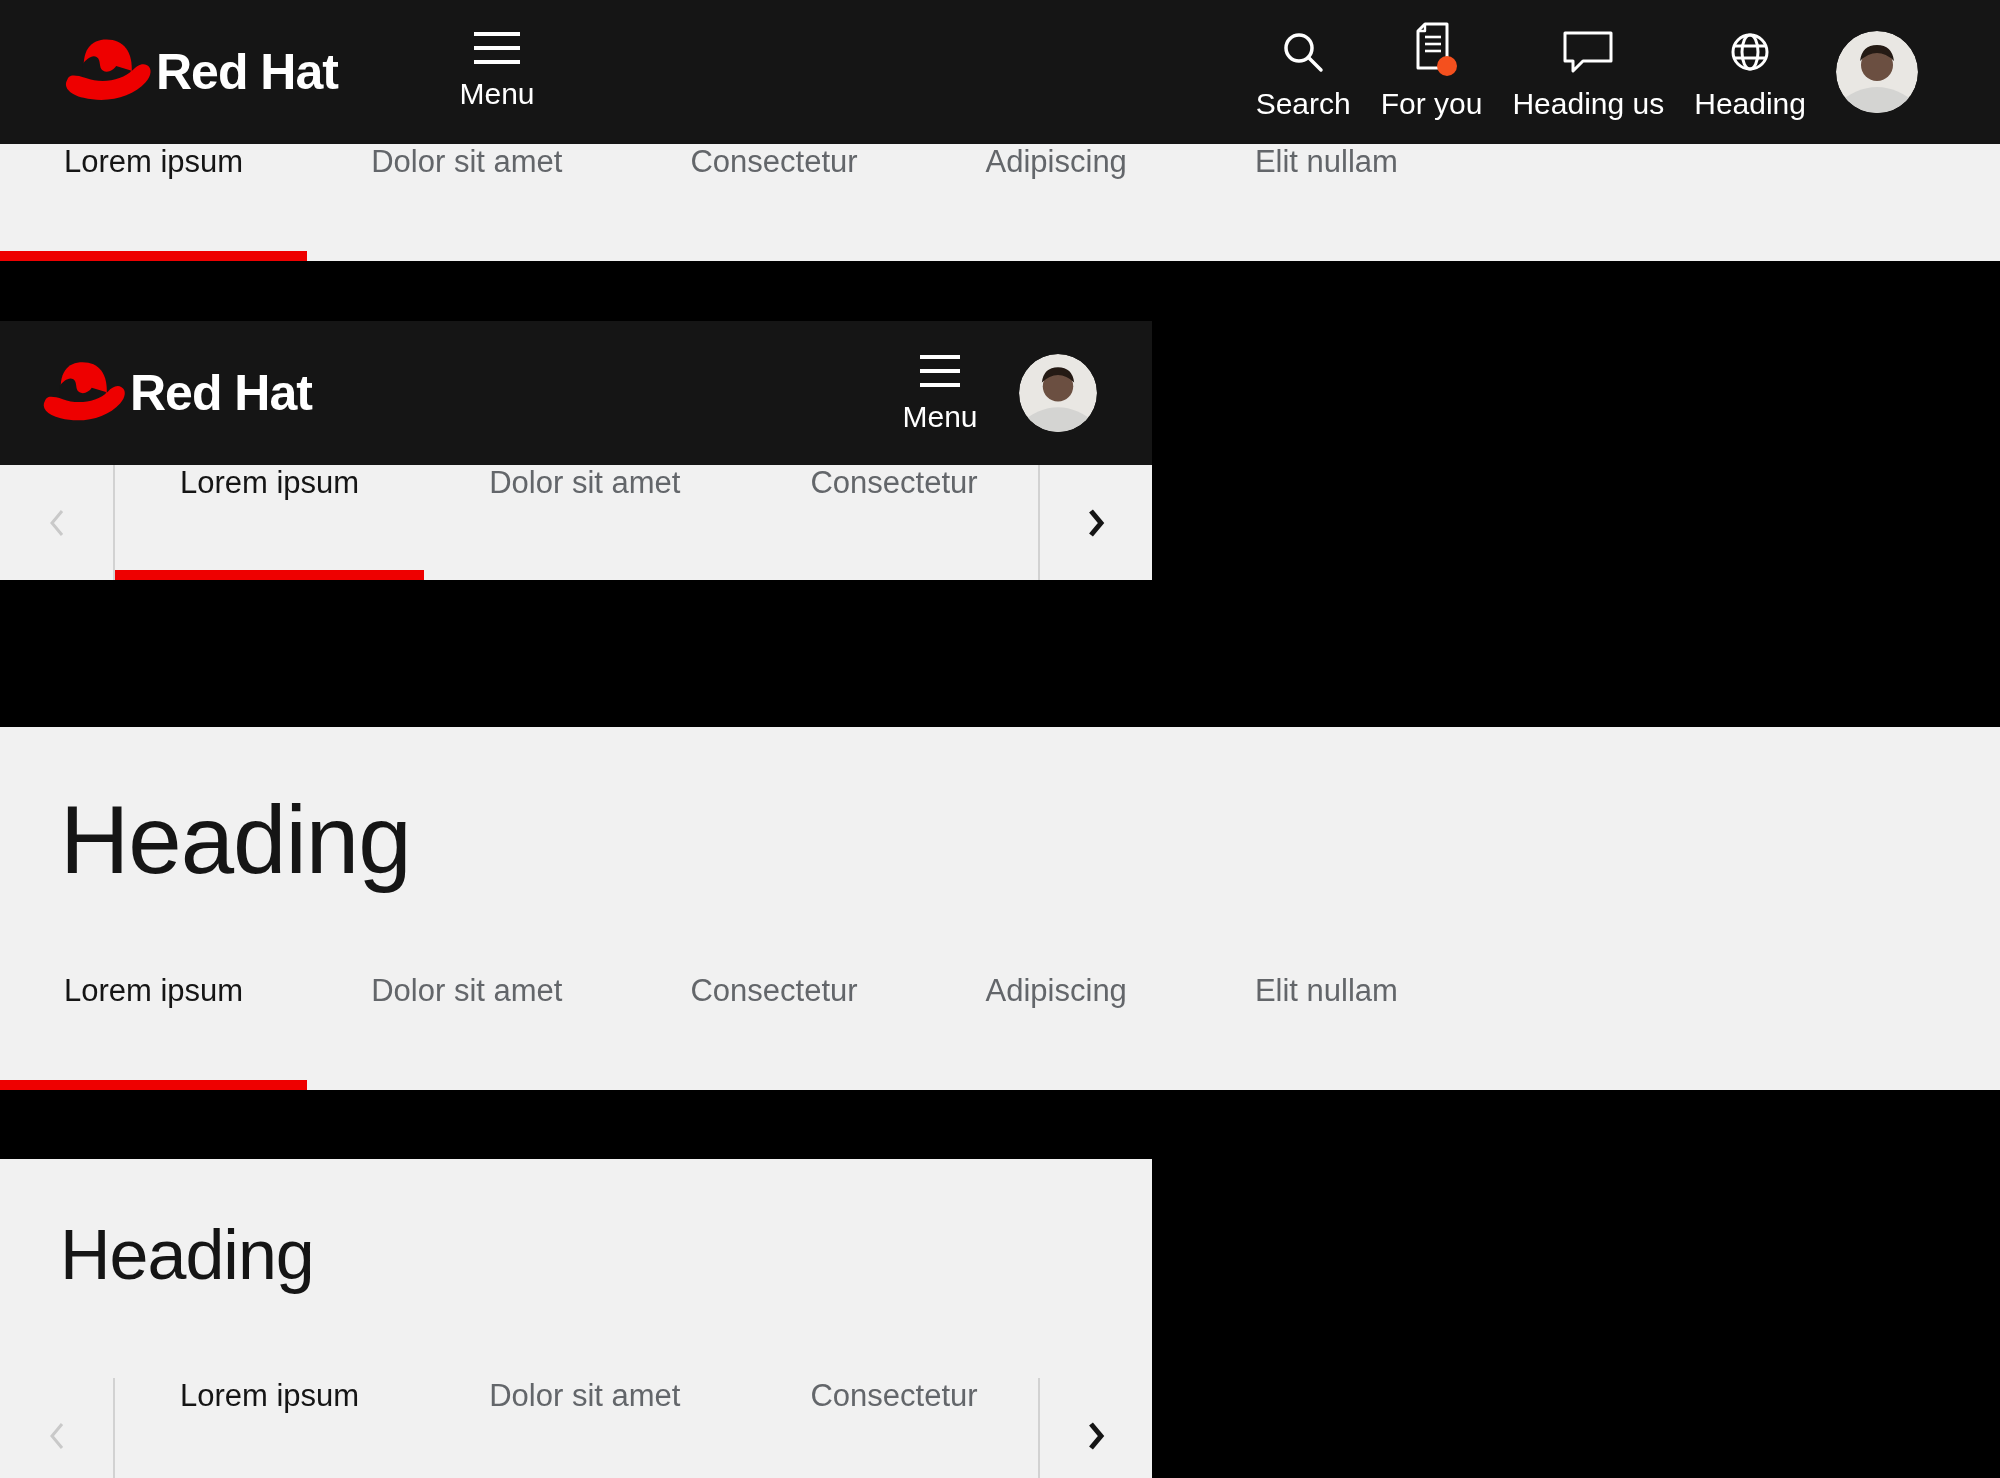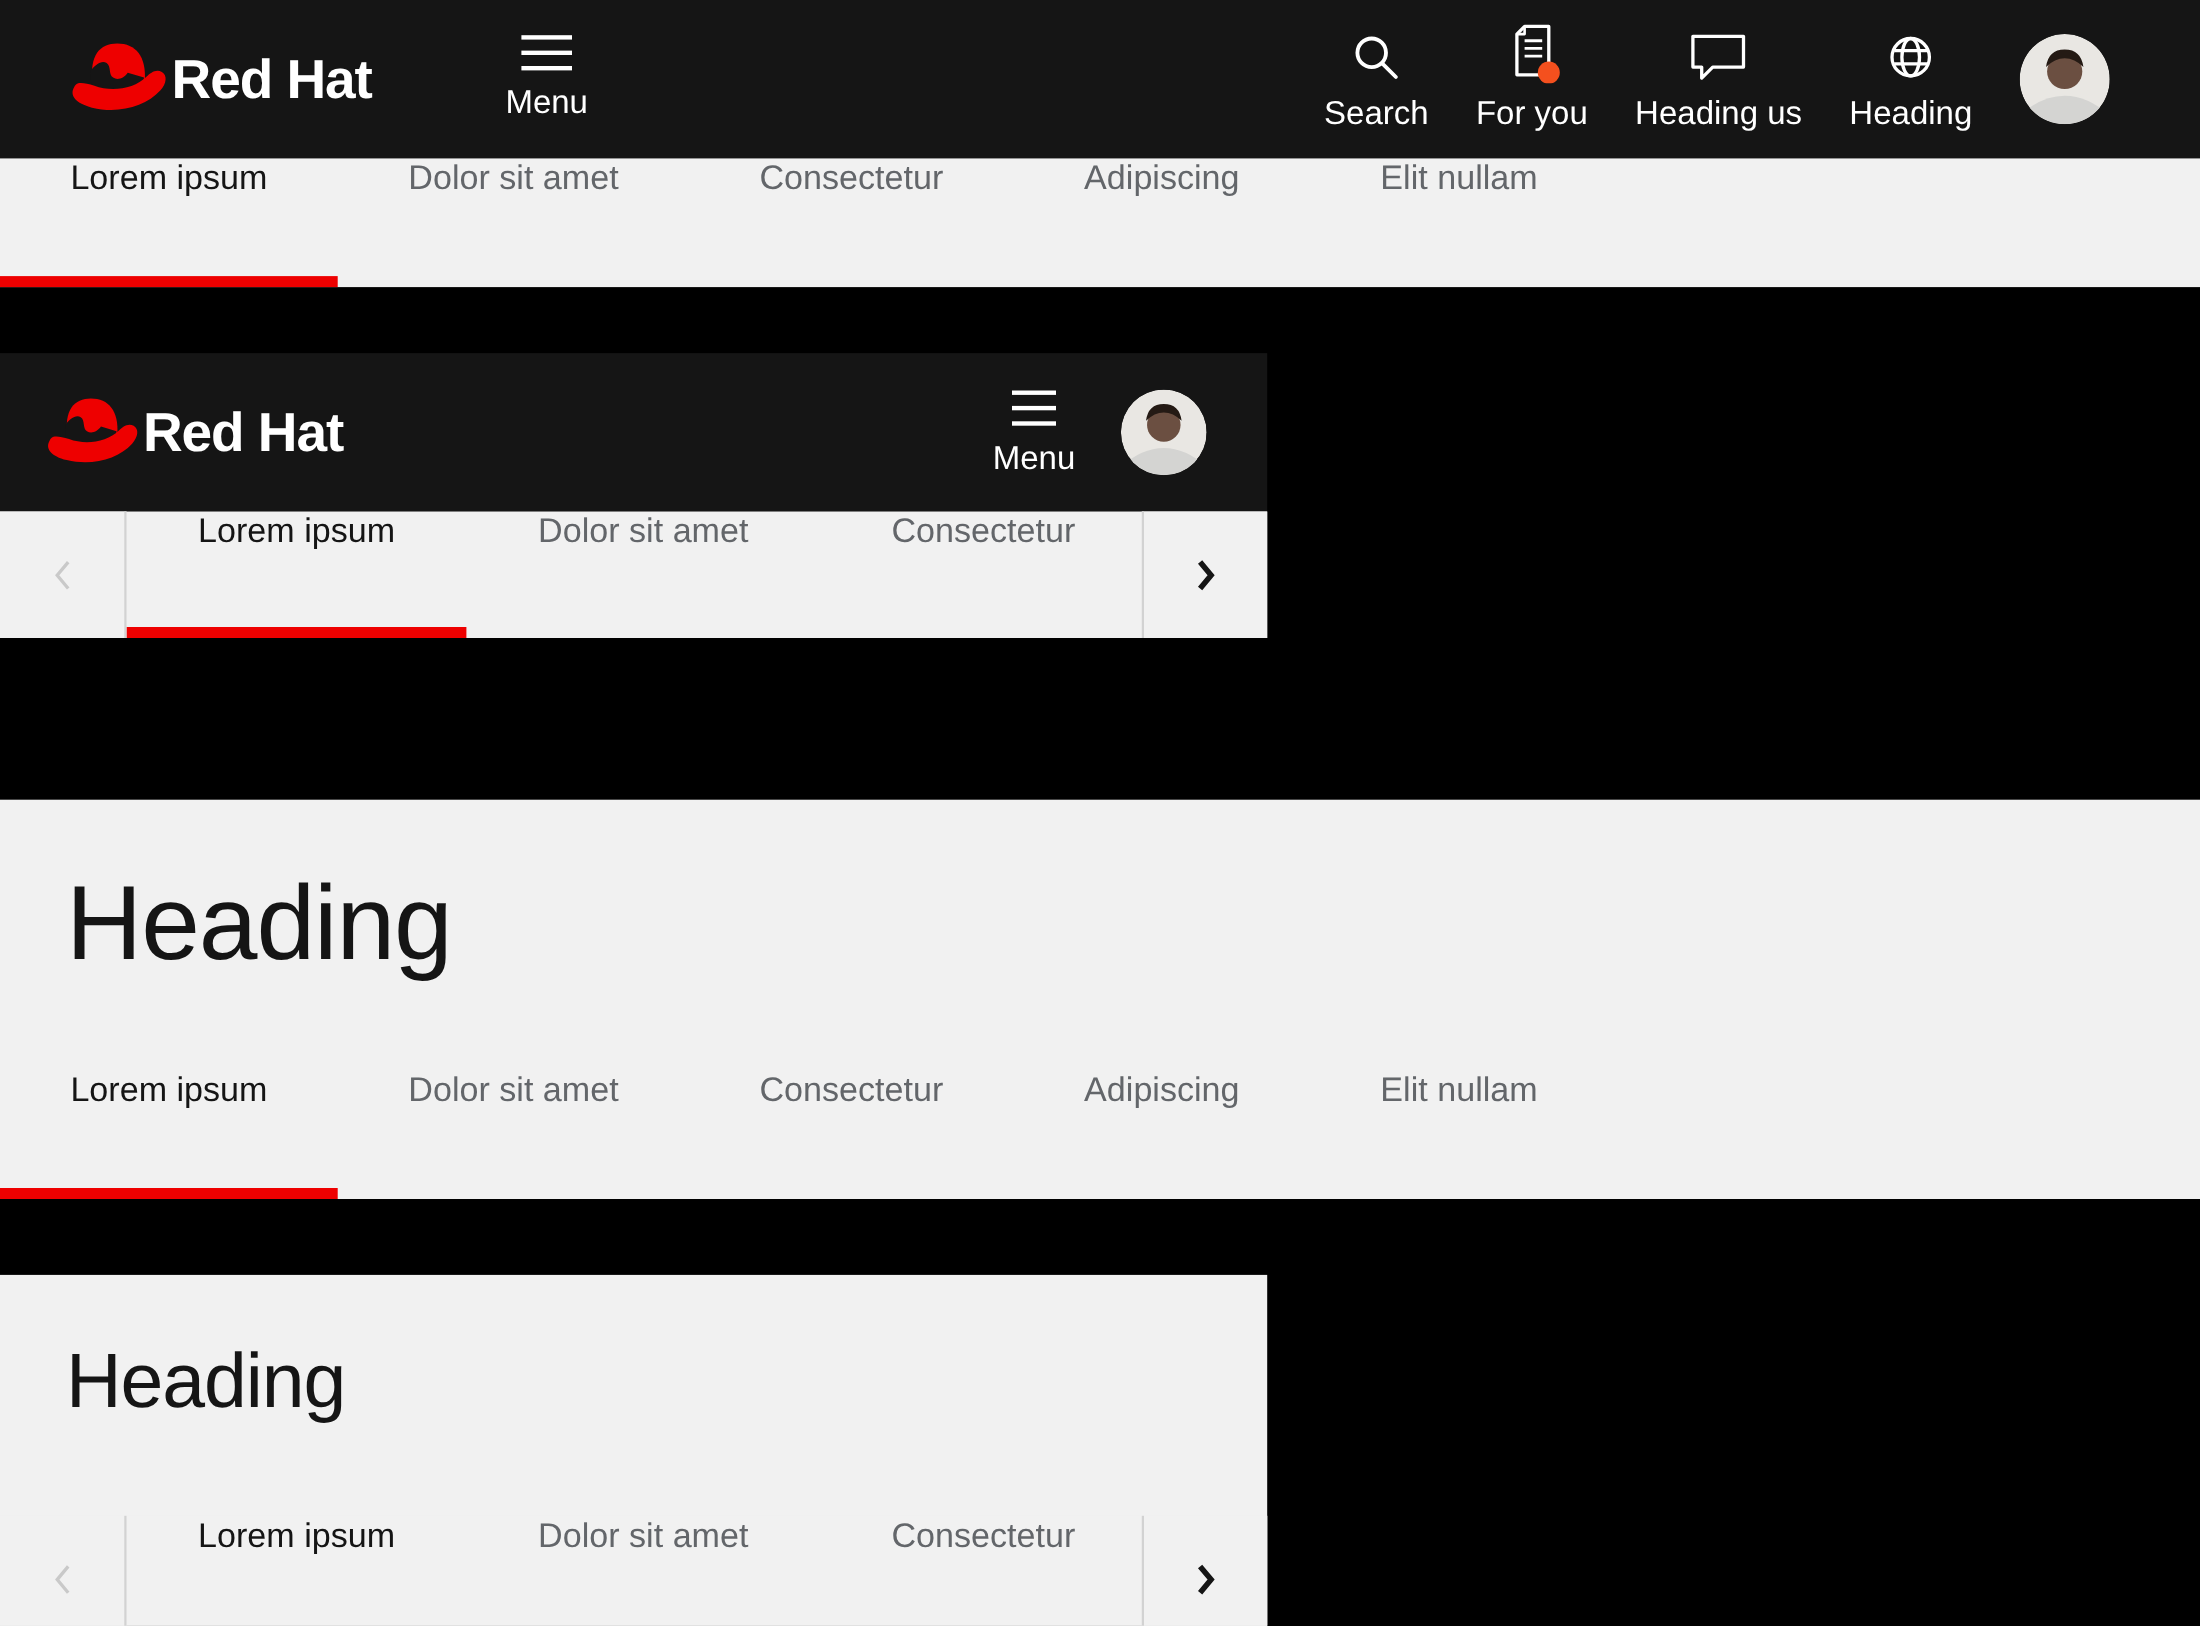--- a/index.html
+++ b/index.html
@@ -36,21 +36,21 @@
 
   .menu-btn{position:absolute;background:none;border:none;color:var(--text_on_dark);
     display:flex;flex-direction:column;align-items:center;gap:13px;cursor:pointer;}
   .masthead.desktop .menu-btn{left:447px;top:32px;width:100px;}
   .masthead.mobile .menu-btn{left:885px;top:34px;width:110px;}
   .burger{display:flex;flex-direction:column;gap:10px;}
   .burger i{display:block;width:46px;height:4px;background:var(--text_on_dark);}
   .masthead.mobile .burger i{width:40px;}
   .util-label{font-size:30px;color:var(--text_on_dark);white-space:nowrap;}
 
-  .utils{position:absolute;right:82px;top:0;height:144px;display:flex;align-items:center;gap:43px;}
+  .utils{position:absolute;right:82px;top:0;height:144px;display:flex;align-items:center;gap:30px;}
   .util-item{background:none;border:none;display:flex;flex-direction:column;align-items:center;gap:11px;cursor:pointer;}
   .util-icon{height:52px;display:flex;align-items:flex-end;position:relative;}
 
   .avatar{border-radius:50%;overflow:hidden;cursor:pointer;display:block;flex:none;}
   .avatar.lg{width:82px;height:82px;}
   .avatar.md{position:absolute;left:1019px;top:33px;width:78px;height:78px;}
 
   
   .tabs{display:flex;background:var(--surface);}
   .tabs.bar-1{position:absolute;top:144px;left:0;width:2000px;height:117px;}

